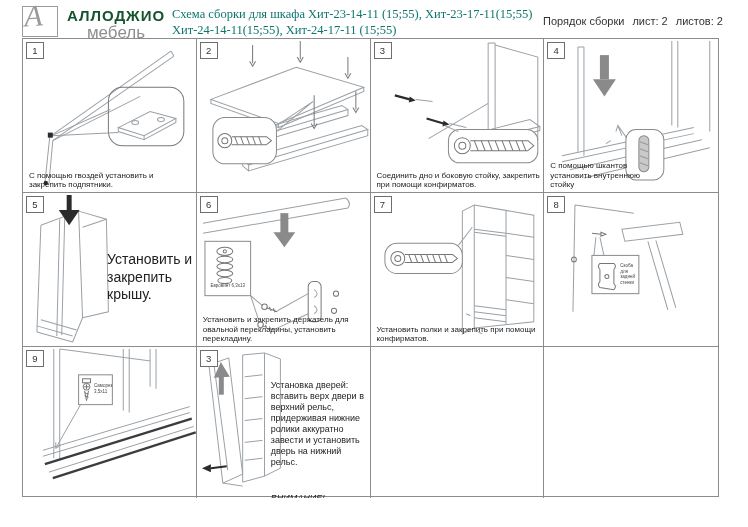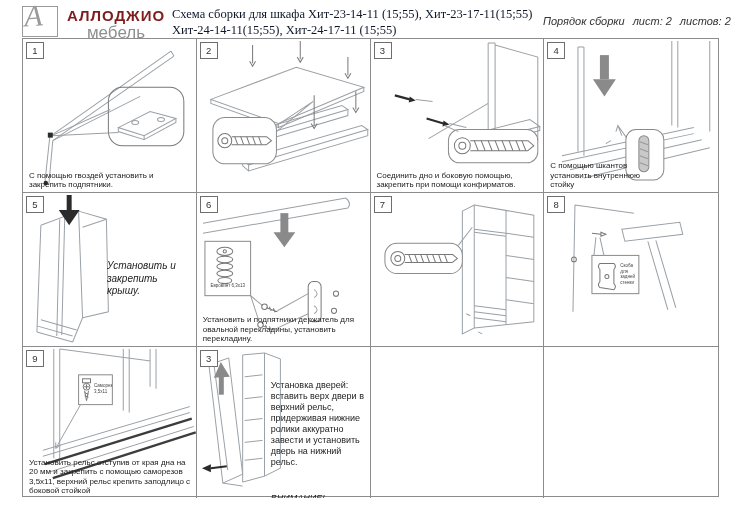--- a/index.html
+++ b/index.html
@@ -3,40 +3,40 @@
 <meta charset="utf-8">
 <style>
   html,body{margin:0;padding:0;background:#fff;}
   .sheet{position:relative;width:748px;height:527px;background:#fff;overflow:hidden;
          font-family:"Liberation Sans",sans-serif;color:#222;}
   
   .logo-box{position:absolute;left:22px;top:6px;width:34px;height:29px;border:1px solid #9a9a9a;}
   .logo-letter{position:absolute;left:24px;top:-1px;font-family:"Liberation Serif",serif;
                font-style:italic;font-size:30px;color:#9a9a9a;transform:rotate(-4deg);}
   .brand{position:absolute;left:60px;top:8px;width:112px;text-align:center;line-height:1.05;}
-  .brand-name{color:#7f1d1d;font-weight:bold;font-size:15px;letter-spacing:1px;}
+  .brand-name{color:#14532d;font-weight:bold;font-size:15px;letter-spacing:1px;}
   .brand-sub{color:#8f8f8f;font-size:17px;}
   .title{position:absolute;left:172px;top:7px;font-family:"Liberation Serif",serif;
-         font-size:12.5px;color:#0f172a;line-height:1.25;white-space:nowrap;}
-  .order{position:absolute;left:543px;top:15px;font-size:11px;color:#333;white-space:nowrap;font-style:italic;}
+         font-size:12.5px;color:#0f766e;line-height:1.25;white-space:nowrap;}
+  .order{position:absolute;left:543px;top:15px;font-size:11px;color:#333;white-space:nowrap;}
   .order span{margin-right:8px;}
   
   .grid{position:absolute;left:22px;top:38px;width:697px;height:459px;
         display:grid;grid-template-columns:repeat(4,1fr);grid-template-rows:154px 154px 151px;
         border:1px solid #8c8c8c;box-sizing:border-box;}
   .cell{position:relative;border-right:1px solid #8c8c8c;border-bottom:1px solid #8c8c8c;
         box-sizing:border-box;overflow:hidden;}
   .cell:nth-child(4n){border-right:none;}
   .cell:nth-child(n+9){border-bottom:none;}
   .num{position:absolute;left:3px;top:3px;width:16px;height:15px;border:1px solid #6e6e6e;
        background:#fff;font-size:9.5px;display:flex;align-items:center;justify-content:center;
        z-index:3;color:#333;}
   .draw{position:absolute;left:0;top:0;width:100%;height:100%;}
   .cap{position:absolute;left:6px;right:3px;bottom:2px;font-size:8px;line-height:1.2;color:#222;z-index:2;}
-  .cap5{position:absolute;left:84px;top:67px;width:86px;font-size:10px;line-height:1.25;color:#222;font-style:italic;}
+  .cap5{position:absolute;left:84px;top:58px;width:86px;font-size:14px;line-height:1.25;color:#222;}
   .doorstext{position:absolute;left:74px;top:33px;width:97px;font-size:9px;line-height:1.22;color:#222;}
   .doorstext .warn{margin-top:25px;font-style:italic;}
   .hw{position:absolute;font-size:4.5px;line-height:1.25;color:#444;z-index:2;}
   .hw6{left:9px;top:90px;width:44px;text-align:center;}
   .hw8{left:76px;top:70px;width:18px;}
   .hw9{left:71px;top:36px;width:16px;}
   svg{display:block;}
   .ln{stroke:#9aa0a6;fill:none;stroke-width:1;}
   .lnd{stroke:#777;fill:none;stroke-width:1;}
   .blk{fill:#2b2b2b;}
@@ -121,21 +121,21 @@
         <polygon class="blk" points="39,57 45,61 38,63"></polygon>
         <polygon class="blk" points="73,81 79,85 72,87"></polygon>
         <path class="ln" d="M45 60 L62 62 M79 84 L96 88"></path>
         <rect x="78" y="90" width="90" height="33" rx="11" fill="#fff" stroke="#8a8a8a"></rect>
         <circle class="lnd" cx="92" cy="106" r="8"></circle>
           <circle class="lnd" cx="92" cy="106" r="3.5"></circle>
         <path class="lnd" d="M100 101 L158 101 M100 111 L158 111 M158 101 L164 106 L158 111"></path>
         <path class="lnd" d="M104 101 l4 10 M111 101 l4 10 M118 101 l4 10 M125 101 l4 10 M132 101 l4 10 M139 101 l4 10 M146 101 l4 10 M152 101 l4 10"></path>
         <path class="ln" d="M74 86 L88 92"></path>
       </svg>
-      <div class="cap">Соединить дно и боковую помощью, закрепить при помощи конфирматов.</div>
+      <div class="cap">Соединить дно и боковую стойку, закрепить при помощи конфирматов.</div>
     </div>
 
     <div class="cell">
       <div class="num">4</div>
       <svg class="draw" viewBox="0 0 174 152" preserveAspectRatio="none">
         <path class="ln" d="M34 8 L34 112 M40 8 L40 116 M34 8 L40 8"></path>
         <path class="ln" d="M128 2 L128 86 M134 2 L134 88 M166 2 L166 92"></path>
         <g class="gry">
             <rect x="56" y="16" width="9" height="24"></rect>
             <polygon points="49,40 72,40 60.5,57"></polygon>
@@ -187,40 +187,41 @@
           <circle cx="64" cy="131" r="2.8"></circle>
             <path d="M66 132 l11 4 M69 131 l1.5 4 M73 132.5 l1.5 4"></path>
         </g>
         <rect class="lnd" x="112" y="88" width="13" height="40" rx="5" fill="none"></rect>
         <path class="ln" d="M118 96 q6 4 0 8 M118 112 q6 4 0 8"></path>
         <circle class="lnd" cx="140" cy="100" r="2.6" fill="none"></circle>
         <circle class="lnd" cx="138" cy="117" r="2.6" fill="none"></circle>
         <path class="ln" d="M81 117 L112 100 M77 136 L112 120"></path>
       </svg>
       <div class="hw hw6">Евровинт 6,3х13</div>
-      <div class="cap">Установить и подпятники держатель для овальной перекладины, установить перекладину.</div>
+      <div class="cap">Установить и закрепить держатель для овальной перекладины, установить перекладину.</div>
     </div>
 
     <div class="cell">
       <div class="num">7</div>
       <svg class="draw" viewBox="0 0 174 152" preserveAspectRatio="none">
         <path class="ln" d="M92 18 L104 12 L104 134 L92 140 Z"></path>
         <path class="ln" d="M104 12 L164 22 L164 128 L104 134"></path>
         <path class="ln" d="M136 17 L136 131"></path>
         <path class="ln" d="M104 36 L136 40 M104 39 L136 43"></path>
         <path class="ln" d="M136 40 L164 44 M136 62 L164 66 M136 84 L164 88 M136 106 L164 110"></path>
         <path class="ln" d="M104 112 L136 116 M104 124 L136 128 M104 118 L136 122"></path>
         <rect x="14" y="50" width="78" height="30" rx="12" fill="#fff" stroke="#8a8a8a"></rect>
         <circle class="lnd" cx="27" cy="65" r="7"></circle>
           <circle class="lnd" cx="27" cy="65" r="3"></circle>
         <path class="lnd" d="M34 61 L82 61 M34 69 L82 69 M82 61 L87 65 L82 69"></path>
         <path class="lnd" d="M38 61 l3 8 M44 61 l3 8 M50 61 l3 8 M56 61 l3 8 M62 61 l3 8 M68 61 l3 8 M74 61 l3 8"></path>
         <path class="ln" d="M88 52 L102 34"></path>
         <path class="ln" d="M96 120 l4 2 M108 138 l4 2"></path>
       </svg>
+      <div class="cap">Установить полки и закрепить при помощи конфирматов.</div>
     </div>
 
     <div class="cell">
       <div class="num">8</div>
       <svg class="draw" viewBox="0 0 174 152" preserveAspectRatio="none">
         <path class="ln" d="M31 12 L29 118 M31 12 L90 20"></path>
         <circle class="lnd" cx="30" cy="66" r="2.4" fill="none"></circle>
         <path class="lnd" d="M48 40 l9 1 M57 39 l5 2 l-5 2 Z"></path>
         <polygon class="ln" points="78,36 136,29 139,41 81,48"></polygon>
         <path class="ln" d="M104 48 L124 116 M112 47 L132 114"></path>
@@ -245,21 +246,20 @@
         <rect x="56" y="28" width="34" height="30" fill="#fff" stroke="#8a8a8a"></rect>
         <g class="lnd">
           <rect x="60" y="32" width="8" height="4" fill="none"></rect>
           <circle cx="64" cy="40" r="3.4" fill="none"></circle>
             <path d="M61.6 40 h4.8 M64 37.6 v4.8"></path>
           <path d="M62 44 L64 54 L66 44 M62 46 l4 1.5 M62 49 l4 1.5"></path>
         </g>
         <path class="ln" d="M58 58 L33 102 M33 102 l0 -6 M33 102 l5 -3"></path>
       </svg>
       <div class="hw hw9">Саморез 3,5х11</div>
-      <div class="cap">Установить рельс  отступив от края дна на 20 мм и закрепить  с помощью саморезов 3,5х11, верхний рельс крепить заподлицо с боковой стойкой</div>
     </div>
 
     <div class="cell">
       <div class="num">3</div>
       <svg class="draw" viewBox="0 0 174 152" preserveAspectRatio="none">
         <path class="ln" d="M46 8 L46 136 M46 8 L68 6 L68 130 L46 136"></path>
         <path class="ln" d="M68 6 L84 12 L84 122 L68 130"></path>
         <path class="ln" d="M48 30 L66 28 M48 52 L66 50 M48 74 L66 72 M48 96 L66 94 M48 114 L66 112"></path>
         <polygon class="ln" points="12,18 32,11 46,128 26,137"></polygon>
         <path class="ln" d="M17 17 L31 124"></path>

